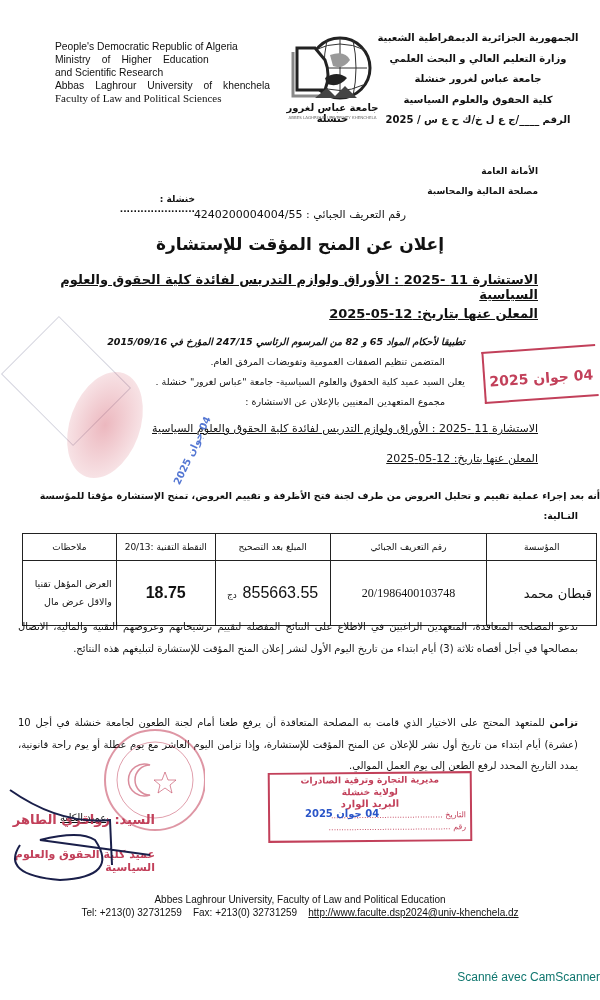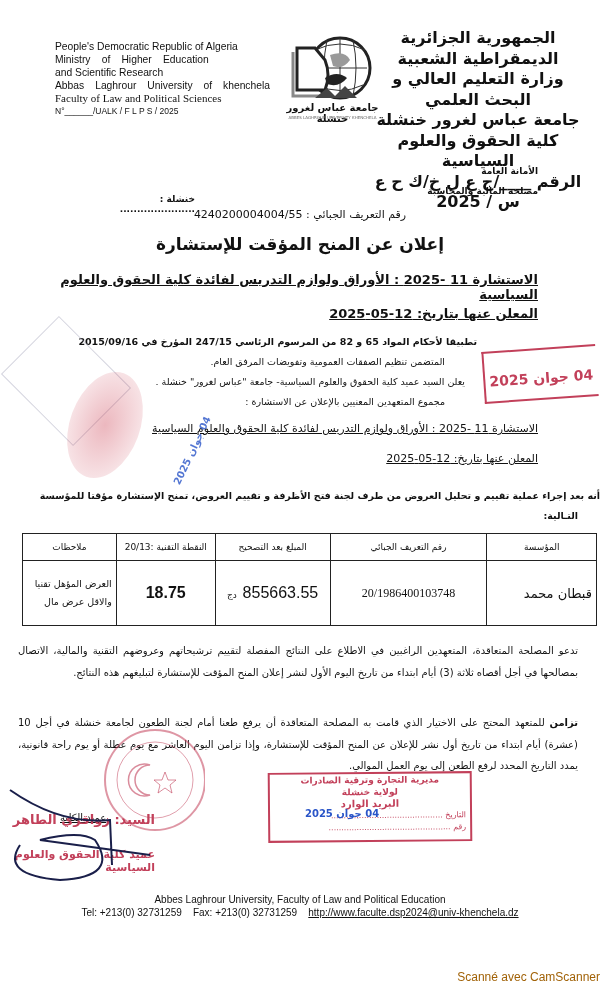--- a/index.html
+++ b/index.html
@@ -5,21 +5,21 @@
   html, body { margin: 0; padding: 0; }
   body {
     width: 600px; height: 1000px; position: relative; overflow: hidden;
     background: #ffffff; color: #111;
     font-family: "DejaVu Sans", sans-serif;
   }
   .abs { position: absolute; }
   .en-header { left: 55px; top: 40px; width: 215px; font-family: "Liberation Sans", sans-serif; font-size: 10.3px; line-height: 13px; color: #111; }
   .en-header .serif { font-family: "Liberation Serif", serif; font-size: 11px; }
   .en-header .just { display: flex; justify-content: space-between; }
-  .ar-header { right: 12px; top: 28px; width: 220px; direction: rtl; text-align: center; font-size: 16px; line-height: 20.5px; font-weight: bold; }
+  .ar-header { right: 12px; top: 28px; width: 220px; direction: rtl; text-align: center; font-size: 10px; line-height: 20.5px; font-weight: bold; }
   .ar-header .ref { font-weight: bold; }
   .logo { left: 285px; top: 30px; width: 95px; height: 90px; }
   .logo-ar { left: 280px; top: 102px; width: 105px; text-align: center; font-size: 10px; font-weight: bold; direction: rtl; }
   .logo-en { left: 280px; top: 115px; width: 105px; text-align: center; font-size: 4px; color: #666; }
   .rtl { direction: rtl; }
   .right-block { right: 62px; width: 480px; text-align: right; direction: rtl; }
   .ar-small { font-size: 9px; }
   .title { left: 0; width: 600px; text-align: center; font-size: 17px; font-weight: bold; direction: rtl; top: 234px; }
   .u { text-decoration: underline; }
   .subj { font-size: 13px; font-weight: bold; }
@@ -31,21 +31,21 @@
   table.res td { height: 60px; }
   .num { font-family: "Liberation Sans", sans-serif; font-size: 16px; }
   .fiscal { font-family: "Liberation Serif", serif; font-weight: bold; font-size: 12px; }
   .remark { text-align: right !important; font-weight: bold; font-size: 9.5px; line-height: 18px; }
   .firm { font-size: 13px; font-weight: bold; text-align: right !important; }
   .para { right: 22px; width: 560px; text-align: justify; direction: rtl; font-size: 10px; line-height: 21.5px; }
   .footer { left: 0; width: 600px; text-align: center; font-family: "Liberation Sans", sans-serif; font-size: 10px; line-height: 13px; }
   .footer .link { text-decoration: underline; }
   .stamp-red { border: 2px solid #c2405a; color: #c2405a; }
   .stamp-blue { color: #2a55c8; font-weight: bold; }
-  .camscan { right: 0; top: 970px; font-family: "Liberation Sans", sans-serif; font-size: 12px; color: #a16207; white-space: nowrap; }
+  .camscan { right: 0; top: 970px; font-family: "Liberation Sans", sans-serif; font-size: 12px; color: #0f766e; white-space: nowrap; }
 </style>
 </head>
 <body>
 
 <div class="abs en-header">
   <div>People's Democratic Republic of Algeria</div>
   <div class="just">
     <span>Ministry</span>
     <span>of</span>
     <span>Higher</span>
@@ -54,21 +54,20 @@
   </div>
   <div>and Scientific Research</div>
   <div class="just">
     <span>Abbas</span>
     <span>Laghrour</span>
     <span>University</span>
     <span>of</span>
     <span>khenchela</span>
   </div>
   <div class="serif">Faculty of Law and Political Sciences</div>
-  <div style="font-size:8.5px">N°______/UALK / F L P S / 2025</div>
 </div>
 
 <div class="abs logo">
   <svg width="95" height="80" viewBox="0 0 95 80">
     <circle cx="55" cy="38" r="30" fill="none" stroke="#222" stroke-width="3"></circle>
     <path d="M30 20 Q55 8 80 20 M28 38 L82 38 M32 55 Q55 66 78 55 M55 8 L55 68 M42 10 Q36 38 42 66 M68 10 Q74 38 68 66" fill="none" stroke="#333" stroke-width="1"></path>
     <path d="M12 18 L12 60 L40 60 Q46 45 40 30 L30 18 Z" fill="#fff" stroke="#222" stroke-width="3"></path>
     <path d="M8 22 L8 66 L42 66" fill="none" stroke="#888" stroke-width="3"></path>
     <path d="M45 25 Q60 20 65 30 Q58 40 48 36 Z" fill="#9a9a9a"></path>
     <path d="M40 48 Q52 40 62 48 Q54 58 42 54 Z" fill="#222"></path>
@@ -90,21 +89,21 @@
 <div class="abs rtl ar-small bold" style="right:62px; top:186px;">مصلحة المالية والمحاسبة</div>
 <div class="abs rtl ar-small bold" style="left:85px; top:166px; width:110px; text-align:right;margin-top:28px;">خنشلة : ......................</div>
 
 <div class="abs rtl" style="left:0; width:600px; text-align:center; top:208px; font-size:11px;">رقم التعريف الجبائي : 4240200004004/55</div>
 
 <div class="abs title">إعلان عن المنح المؤقت للإستشارة</div>
 
 <div class="abs right-block subj u" style="top:272px; right:62px;">الاستشارة 11 -2025 : الأوراق ولوازم التدريس لفائدة كلية الحقوق والعلوم السياسية</div>
 <div class="abs right-block subj u" style="top:306px; right:62px;">المعلن عنها بتاريخ: 12-05-2025</div>
 
-<div class="abs rtl body-txt bold" style="right:123px; top:332px; width:400px; text-align:right;">تطبيقا لأحكام المواد 65 و 82 من المرسوم الرئاسي 247/15 المؤرخ في 2015/09/16</div>
+<div class="abs rtl body-txt bold" style="right:135px; top:332px; width:400px; text-align:right;font-style:italic;">تطبيقا لأحكام المواد 65 و 82 من المرسوم الرئاسي 247/15 المؤرخ في 2015/09/16</div>
 <div class="abs rtl body-txt" style="right:155px; top:352px; width:380px; text-align:right;">المتضمن تنظيم الصفقات العمومية وتفويضات المرفق العام.</div>
 <div class="abs rtl body-txt" style="right:135px; top:372px; width:400px; text-align:right;">يعلن السيد عميد كلية الحقوق والعلوم السياسية- جامعة "عباس لغرور" خنشلة .</div>
 <div class="abs rtl body-txt" style="right:155px; top:392px; width:380px; text-align:right;">مجموع المتعهدين المعنيين بالإعلان عن الاستشارة :</div>
 <div class="abs rtl u" style="right:62px; top:422px; width:460px; text-align:right; font-size:11px;">الاستشارة 11 -2025 : الأوراق ولوازم التدريس لفائدة كلية الحقوق والعلوم السياسية</div>
 <div class="abs rtl u" style="right:62px; top:452px; width:460px; text-align:right; font-size:11px;">المعلن عنها بتاريخ: 12-05-2025</div>
 <div class="abs rtl body-txt bold" style="right:0; top:486px; width:560px; text-align:right; white-space:nowrap; overflow:hidden;">أنه بعد إجراء عملية تقييم و تحليل العروض من طرف لجنة فتح الأظرفة و تقييم العروض، تمنح الإستشارة مؤقتا للمؤسسة</div>
 <div class="abs rtl body-txt bold" style="right:22px; top:506px;">التـالية:</div>
 
 <table class="res">
   <tbody>
@@ -118,21 +117,21 @@
   <tr>
     <td class="firm">قبطان محمد</td>
     <td class="fiscal">20/1986400103748</td>
     <td><span class="num">855663.55</span>&nbsp;&nbsp;<span>دج</span></td>
     <td class="num" style="font-weight:bold">18.75</td>
     <td class="remark">العرض المؤهل تقنيا والاقل عرض مال</td>
   </tr>
 </tbody>
   </table>
 
-<div class="abs para" style="top:640px;">
+<div class="abs para" style="top:616px;">
   <span>تدعو المصلحة المتعاقدة، المتعهدين الراغبين في الاطلاع على النتائج المفصلة لتقييم ترشيحاتهم وعروضهم التقنية والمالية، الاتصال بمصالحها في أجل أقصاه ثلاثة (3) أيام ابتداء من تاريخ اليوم الأول لنشر إعلان المنح المؤقت للإستشارة لتبليغهم هذه النتائج.</span>
 </div>
 <div class="abs para" style="top:712px;">
   <span class="bold">تزامن</span>
   <span>للمتعهد المحتج على الاختيار الذي قامت به المصلحة المتعاقدة أن يرفع طعنا أمام لجنة الطعون لجامعة خنشلة في أجل 10 (عشرة) أيام ابتداء من تاريخ أول نشر للإعلان عن المنح المؤقت للإستشارة، وإذا تزامن اليوم العاشر مع يوم عطلة أو يوم راحة قانونية، يمدد التاريخ المحدد لرفع الطعن إلى يوم العمل الموالي.</span>
 </div>
 
 <div class="abs rtl u" style="left:60px; top:784px; font-size:10px;margin-top:28px;">عميد الكلية</div>
 <div class="abs rtl" style="left:5px; top:812px; width:150px; font-size:13px; font-weight:bold; color:#c2405a; text-align:right;">السيد: زواقري الطاهر</div>
 <div class="abs rtl" style="left:5px; top:848px; width:150px; font-size:11px; font-weight:bold; color:#c2405a; text-align:right;">عميد كلية الحقوق والعلوم السياسية</div>

